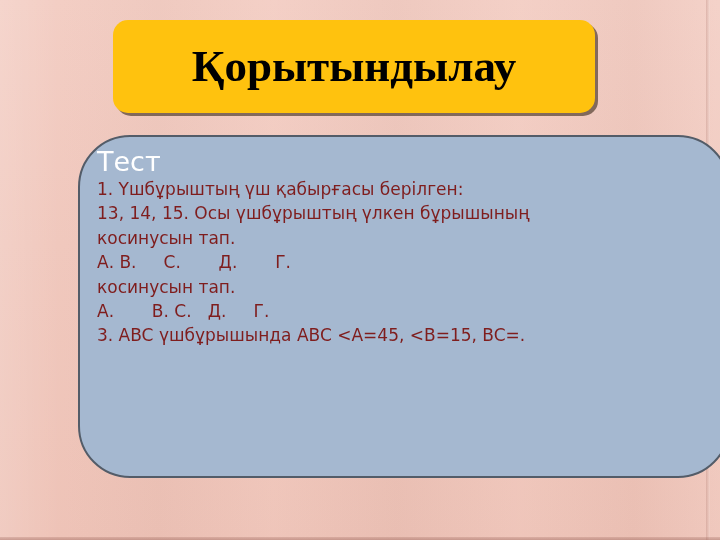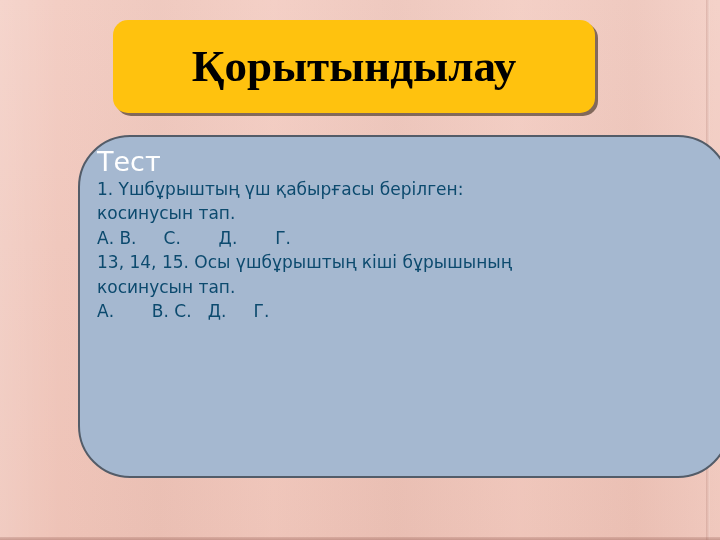--- a/index.html
+++ b/index.html
@@ -106,43 +106,44 @@
     font-size: 27px;
     line-height: 31px;
     color: #ffffff;
     white-space: nowrap;
   }
 
   .body-line {
     font-family: "DejaVu Sans", sans-serif;
     font-size: 17px;
     line-height: 24.4px;
-    color: #0c4a6e;
+    color: #7f1d1d;
     white-space: pre;
   }
 </style>
 </head>
 <body>
 
 <div id="slide">
 
   <div class="edge-strip right"></div>
 
   <div id="title-banner">
     <div id="title-text">Қорытындылау</div>
   </div>
 
   <div id="content-panel">
     <div id="content-inner">
       <div id="test-heading">Тест</div>
 
       <div class="body-line">1. Үшбұрыштың үш қабырғасы берілген:</div>
+      <div class="body-line">13, 14, 15. Осы үшбұрыштың үлкен бұрышының</div>
       <div class="body-line">косинусын тап.</div>
       <div class="body-line">А. В.     С.       Д.       Г.</div>
 
-      <div class="body-line">13, 14, 15. Осы үшбұрыштың кіші бұрышының</div>
       <div class="body-line">косинусын тап.</div>
       <div class="body-line">А.       В. С.   Д.     Г.</div>
 
+      <div class="body-line">3. ABC үшбұрышында ABC &lt;A=45, &lt;B=15, BC=.</div>
     </div>
   </div>
 
 </div>
 
 </body></html>

